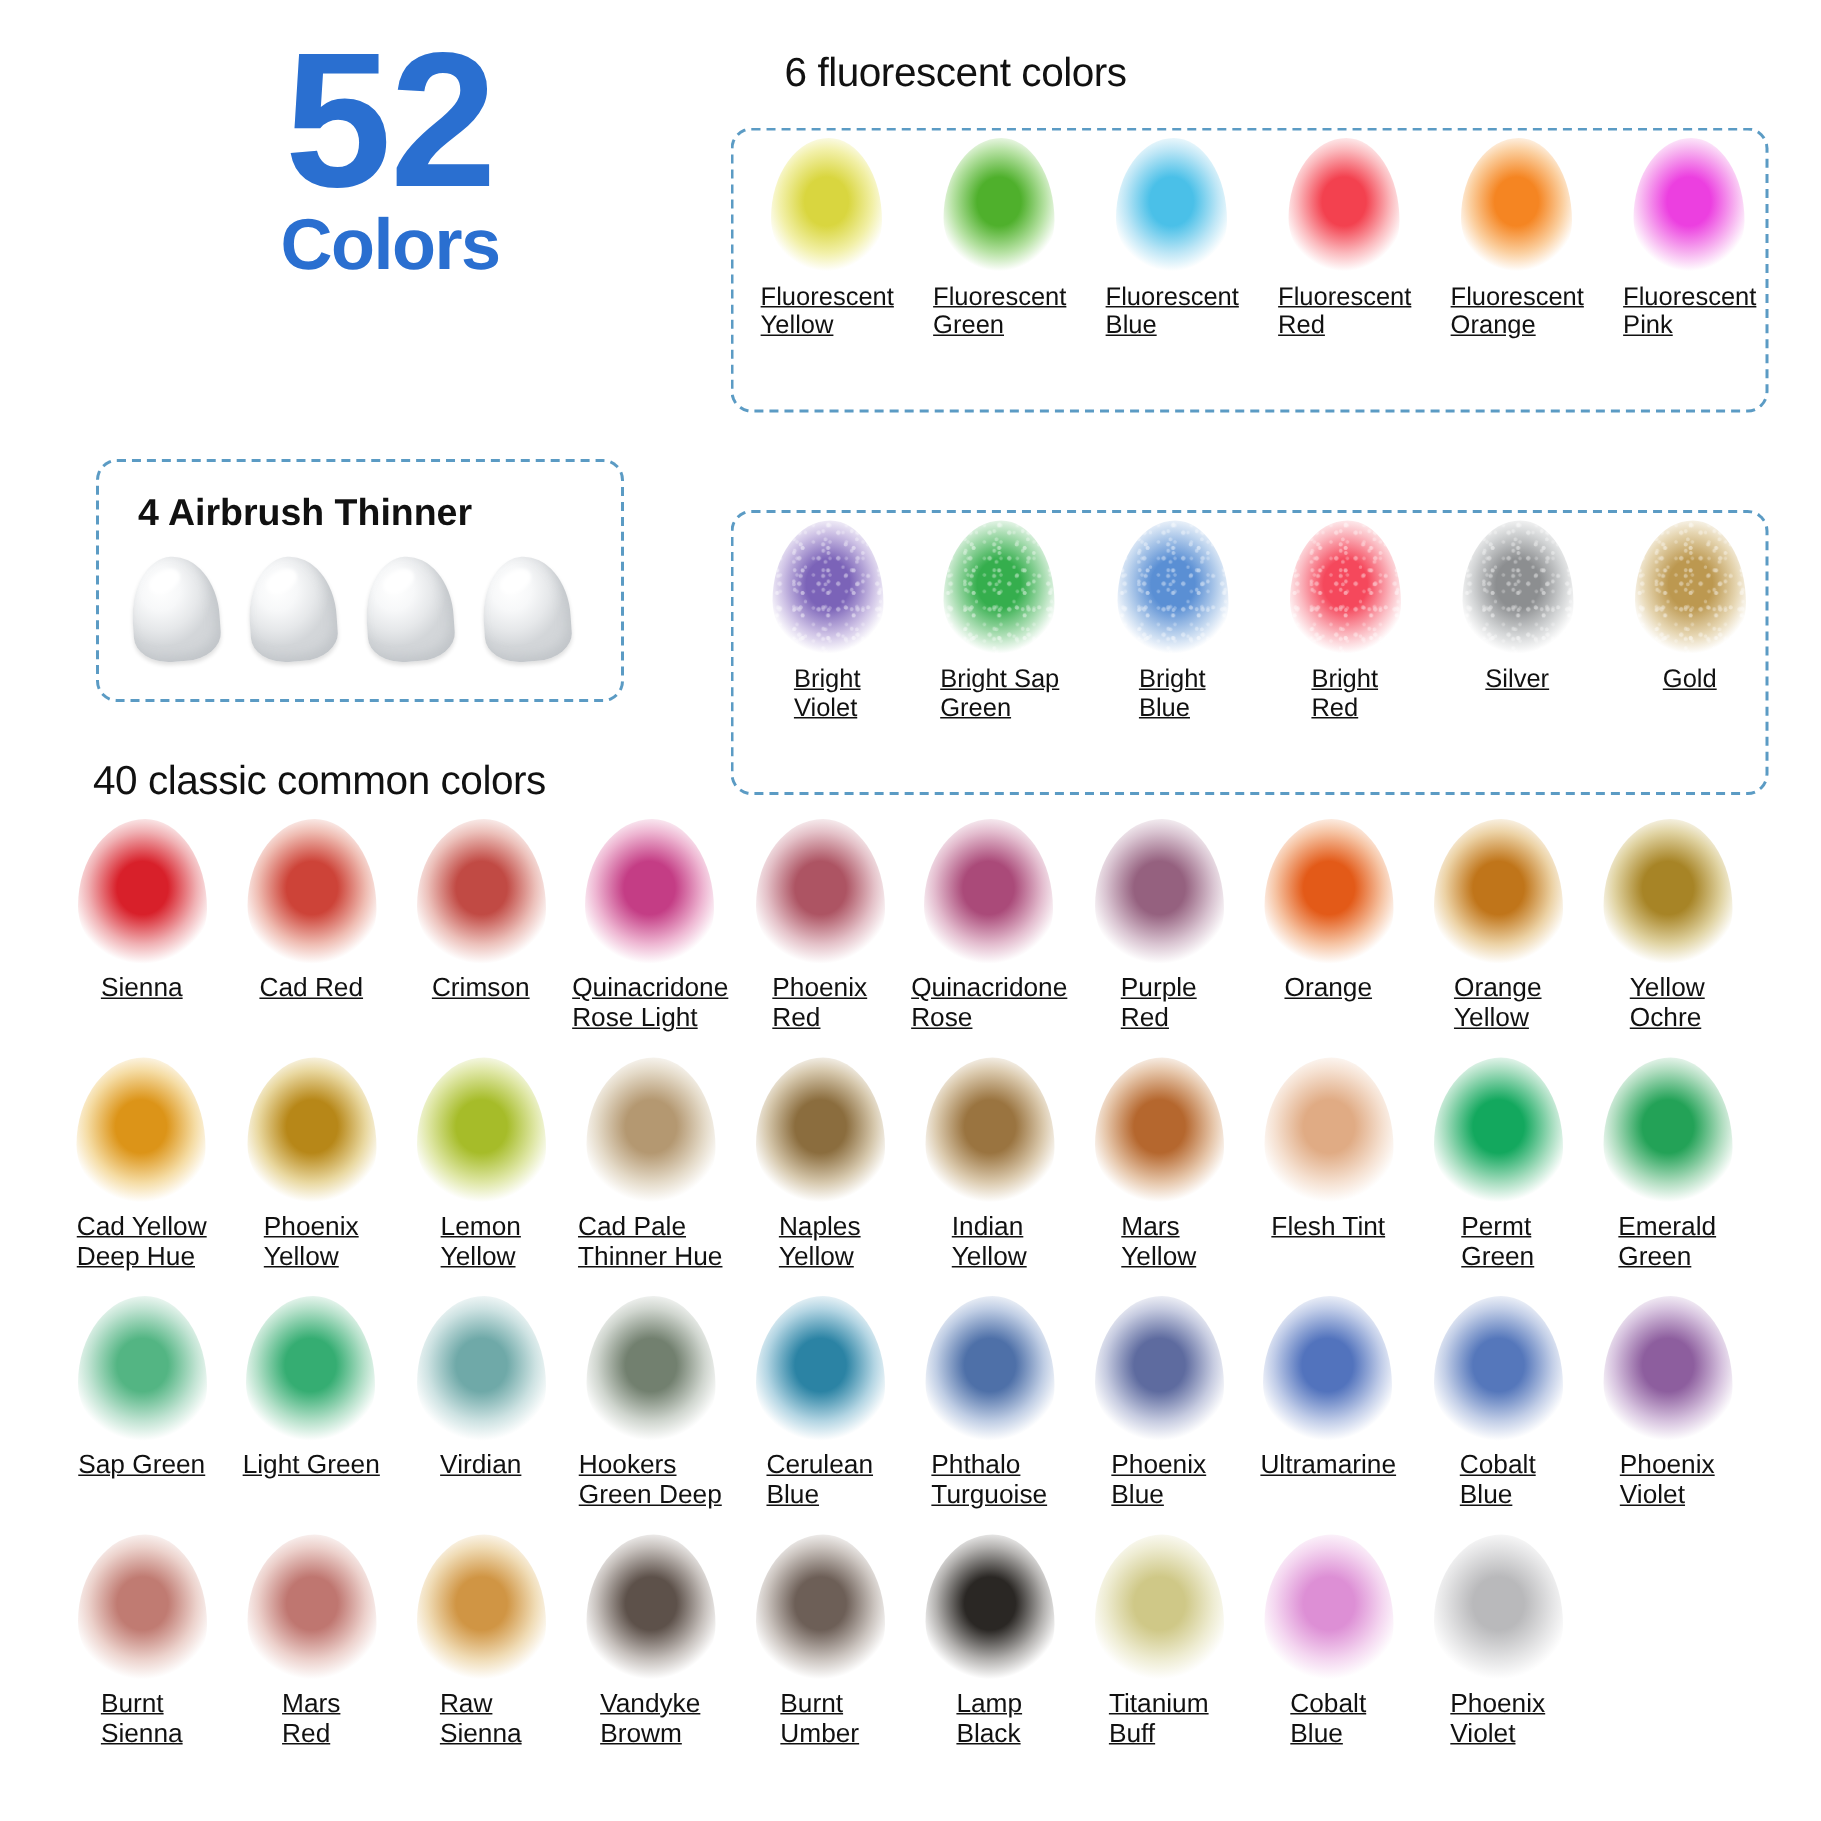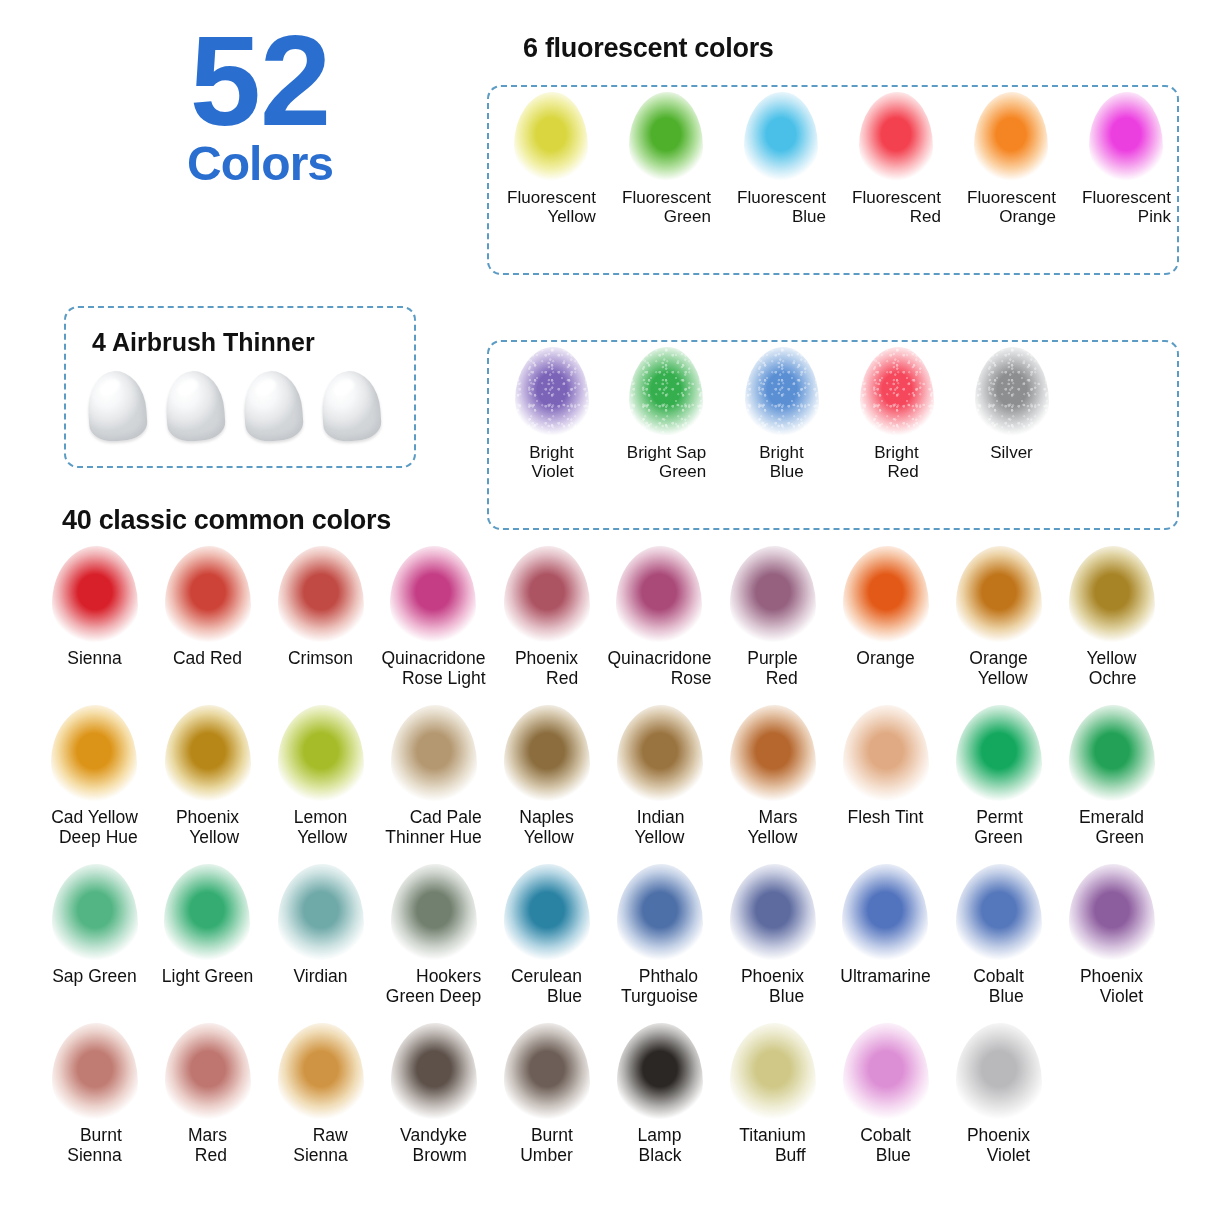--- a/index.html
+++ b/index.html
@@ -29,21 +29,21 @@
     border-radius:14px;
     background:#fff;
     box-sizing:border-box;
   }
   #box-fluorescent{left:487px;top:85px;width:692px;height:190px;}
   #box-metallic{left:487px;top:340px;width:692px;height:190px;}
   #box-thinner{left:64px;top:306px;width:352px;height:162px;}
 
   
   .sect-title{
-    position:absolute;font-size:27px;font-weight:bold;color:#111;
+    position:absolute;font-size:27px;font-weight:normal;color:#111;
     letter-spacing:-0.3px;white-space:nowrap;
   }
   #title-fluorescent{left:523px;top:33px;}
   #title-metallic{left:523px;top:299px;}
   #title-classic{left:62px;top:505px;}
   #title-thinner{
     position:absolute;left:92px;top:328px;
     font-size:25px;font-weight:bold;color:#111;white-space:nowrap;
   }
 
@@ -81,22 +81,23 @@
       radial-gradient(circle at 62% 14%, rgba(255,255,255,.7) 0 1px, transparent 1.5px),
       radial-gradient(circle at 37% 48%, rgba(255,255,255,.75) 0 1.2px, transparent 1.7px),
       radial-gradient(circle at 78% 55%, rgba(255,255,255,.65) 0 1px, transparent 1.5px),
       radial-gradient(circle at 25% 76%, rgba(255,255,255,.7) 0 1.1px, transparent 1.6px),
       radial-gradient(circle at 68% 84%, rgba(255,255,255,.6) 0 1px, transparent 1.5px),
       radial-gradient(circle at 48% 30%, rgba(255,255,255,.5) 0 .9px, transparent 1.4px),
       radial-gradient(circle at 88% 35%, rgba(255,255,255,.55) 0 .9px, transparent 1.4px);
     background-size:17px 15px,23px 19px,13px 17px,19px 13px,15px 21px,21px 15px,11px 11px,25px 23px;
   }
   .sw-label{
-    text-align:right;line-height:1.12;color:#111;
+    text-align:left;line-height:1.12;color:#111;
     white-space:pre-line;
+    text-decoration:underline;
   }
 
   
   #grid-fluorescent,#grid-metallic{
     grid-template-columns:repeat(6,115px);
     left:494px;width:690px;
     justify-items:center;
   }
   #grid-fluorescent{top:92px;}
   #grid-metallic{top:347px;}
@@ -186,20 +187,26 @@
           <span class="speck"></span>
         </div>
         <div class="sw-label">Bright
 Red</div>
       </div>
       <div class="sw-cell">
         <div class="sw-blob" style="background: radial-gradient(58% 52% at 50% 46%, rgb(140, 142, 144) 0%, rgb(140, 142, 144) 34%, rgb(211, 213, 214) 72%, rgba(255, 255, 255, 0) 97%);">
           <span class="speck"></span>
         </div>
         <div class="sw-label">Silver</div>
+      </div>
+      <div class="sw-cell">
+        <div class="sw-blob" style="background: radial-gradient(58% 52% at 50% 46%, rgb(188, 152, 80) 0%, rgb(188, 152, 80) 34%, rgb(230, 214, 178) 72%, rgba(255, 255, 255, 0) 97%);">
+          <span class="speck"></span>
+        </div>
+        <div class="sw-label">Gold</div>
       </div>
     </div>
 
   <div class="dashbox" id="box-thinner"></div>
   <div id="title-thinner">4 Airbrush Thinner</div>
   <div class="drops" id="thinner-drops">
       <div class="drop"></div>
       <div class="drop"></div>
       <div class="drop"></div>
       <div class="drop"></div>

